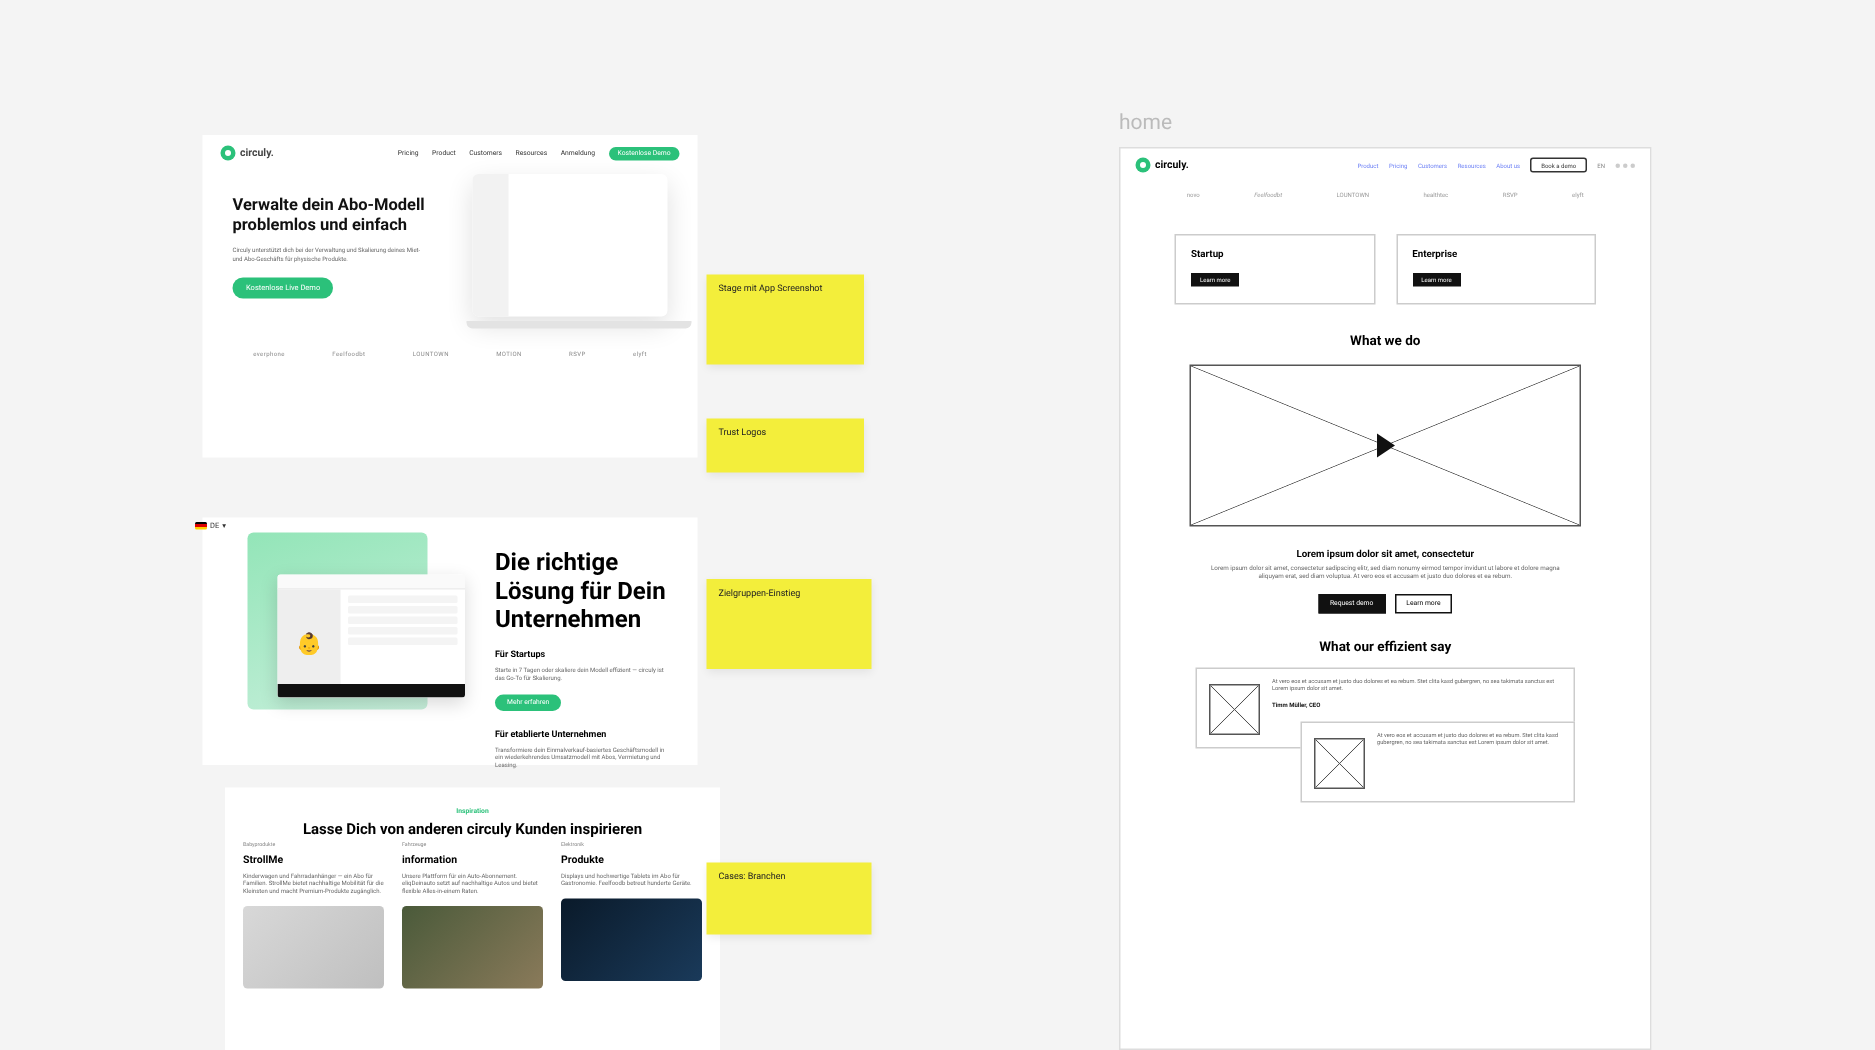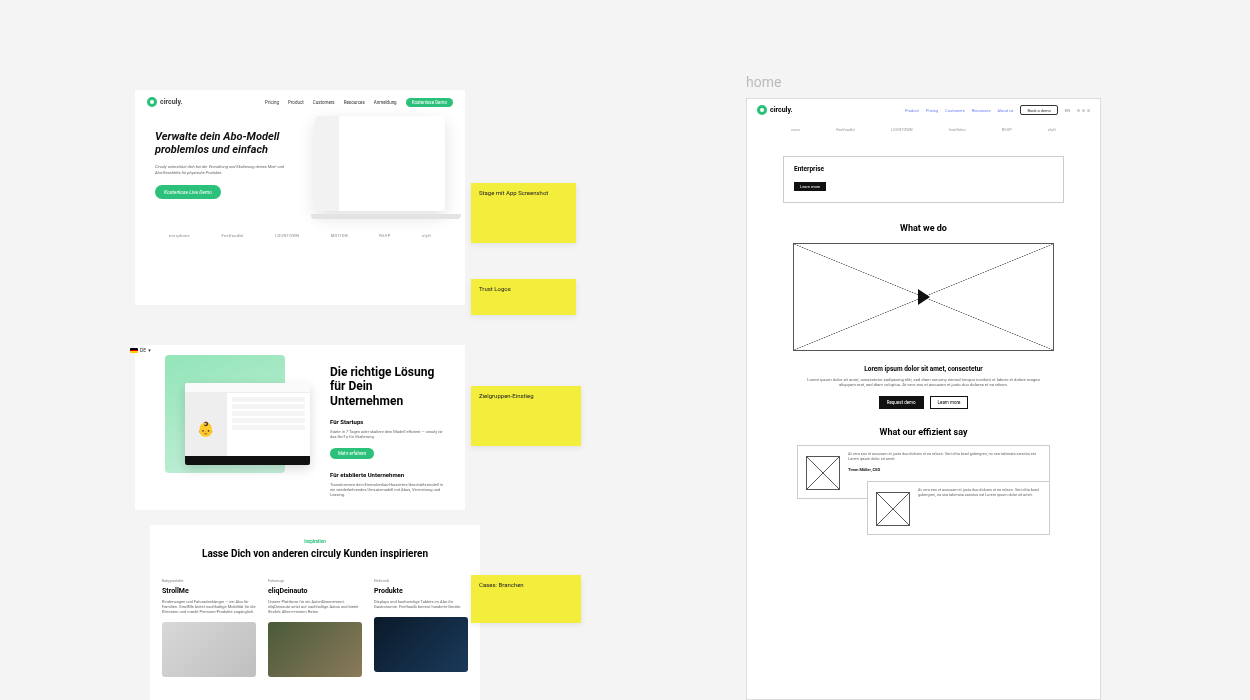--- a/index.html
+++ b/index.html
@@ -36,21 +36,21 @@
   background: #fff; position: absolute; left: 3px; top: 3px;
 }
 .hero-logo-txt { font-weight: 700; font-size: 7px; }
 .hero-nav .spacer { flex: 1; }
 .hero-nav-item { font-size: 4.5px; color: #333; }
 .hero-nav-cta {
   background: #2bc17a; color: #fff; padding: 2px 6px;
   border-radius: 8px; font-size: 4.5px;
 }
 .hero-body {
-  display: flex; padding: 16px 20px 0 20px; gap: 14px; position: relative; font-style: italic;
+  display: flex; padding: 16px 20px 0 20px; gap: 14px; position: relative;
 }
 .hero-left { flex: 1; }
 .hero-h1 { font-size: 11px; font-weight: 700; line-height: 1.2; color: #111; }
 .hero-p { font-size: 4px; color: #666; margin-top: 8px; max-width: 130px; line-height: 1.3; }
 .hero-cta {
   display: inline-block; background: #2bc17a; color: #fff;
   padding: 4px 9px; border-radius: 9px; font-size: 5px; margin-top: 10px;
 }
 .hero-screenshot {
   width: 130px; height: 95px; background: #fff; border-radius: 4px;
@@ -113,35 +113,35 @@
 .sol-card .top { height: 10px; background: #fafafa; border-bottom: 1px solid #eee; }
 .sol-card .body { display: flex; height: calc(100% - 10px); }
 .sol-card .thumb {
   width: 42px; background: #eee; display:flex;align-items:center;justify-content:center;
   font-size:14px;
 }
 .sol-card .form { flex: 1; padding: 4px 5px; font-size: 3px; color: #666; }
 .sol-card .form .row { height: 5px; margin-bottom: 2px; background:#f4f4f4; border-radius:1px; }
 .sol-card .bar { position:absolute;bottom:0;left:0;right:0;height:9px;background:#111; }
 .sol-right { flex: 1; padding-top: 10px; }
-.sol-h2 { font-size: 12px; font-weight: 700; line-height: 1.2; max-width: 140px; }
+.sol-h2 { font-size: 16px; font-weight: 700; line-height: 1.2; max-width: 140px; }
 .sol-sub { font-size: 6px; font-weight: 700; margin-top: 10px; }
 .sol-desc { font-size: 4px; color: #666; margin-top: 4px; max-width: 130px; line-height: 1.3; }
 .sol-btn {
   display: inline-block; background: #2bc17a; color:#fff; padding: 3px 8px;
   border-radius: 8px; font-size: 4.5px; margin-top: 6px;
 }
 
 
 .cases {
   left: 150px; top: 525px; width: 330px; height: 175px; padding: 14px 12px;
 }
 .cases-eyebrow { text-align: center; font-size: 4.5px; color: #2bc17a; font-weight: 700; }
 .cases-h2 { text-align: center; font-size: 10px; font-weight: 700; line-height: 1.25; margin-top: 4px; }
-.cases-grid { display: flex; gap: 12px; margin-top: 18px; }
+.cases-grid { display: flex; gap: 12px; }
 .case-col { flex: 1; }
 .case-cat { font-size: 3.5px; color: #888; }
 .case-title { font-size: 7px; font-weight: 700; margin-top: 4px; }
 .case-desc { font-size: 4px; color: #666; margin-top: 4px; line-height: 1.3; }
 .case-img { width: 100%; height: 55px; margin-top: 8px; border-radius: 3px; }
 .case-img.a { background: linear-gradient(135deg,#d8d8d8,#bfbfbf); }
 .case-img.b { background: linear-gradient(135deg,#4a5a3a,#8a7a5a); }
 .case-img.c { background: linear-gradient(135deg,#0a1a2a,#1a3a5a); }
 
 
@@ -307,21 +307,21 @@
   <div class="cases-h2">Lasse Dich von anderen circuly Kunden inspirieren</div>
   <div class="cases-grid">
     <div class="case-col">
       <div class="case-cat">Babyprodukte</div>
       <div class="case-title">StrollMe</div>
       <div class="case-desc">Kinderwagen und Fahrradanhänger — ein Abo für Familien. StrollMe bietet nachhaltige Mobilität für die Kleinsten und macht Premium-Produkte zugänglich.</div>
       <div class="case-img a"></div>
     </div>
     <div class="case-col">
       <div class="case-cat">Fahrzeuge</div>
-      <div class="case-title">eliqDeinauto</div>
+      <div class="case-title">information</div>
       <div class="case-desc">Unsere Plattform für ein Auto-Abonnement. eliqDeinauto setzt auf nachhaltige Autos und bietet flexible Alles-in-einem Raten.</div>
       <div class="case-img b"></div>
     </div>
     <div class="case-col">
       <div class="case-cat">Elektronik</div>
       <div class="case-title">Produkte</div>
       <div class="case-desc">Displays und hochwertige Tablets im Abo für Gastronomie. Feelfoodb betreut hunderte Geräte.</div>
       <div class="case-img c"></div>
     </div>
   </div>
@@ -355,20 +355,24 @@
     <span>novo</span>
     <span class="sq">Feelfoodbt</span>
     <span>LOUNTOWN</span>
     <span>healthtec</span>
     <span>RSVP</span>
     <span>elyft</span>
   </div>
 
   <div class="wf-cards">
     <div class="wf-card">
+      <div class="wf-card-title">Startup</div>
+      <span class="wf-card-btn">Learn more</span>
+    </div>
+    <div class="wf-card">
       <div class="wf-card-title">Enterprise</div>
       <span class="wf-card-btn">Learn more</span>
     </div>
   </div>
 
   <div class="wf-section-title">What we do</div>
   <div class="wf-placeholder wf-video">
     <div class="wf-play"></div>
   </div>
   <div class="wf-bodytxt">

